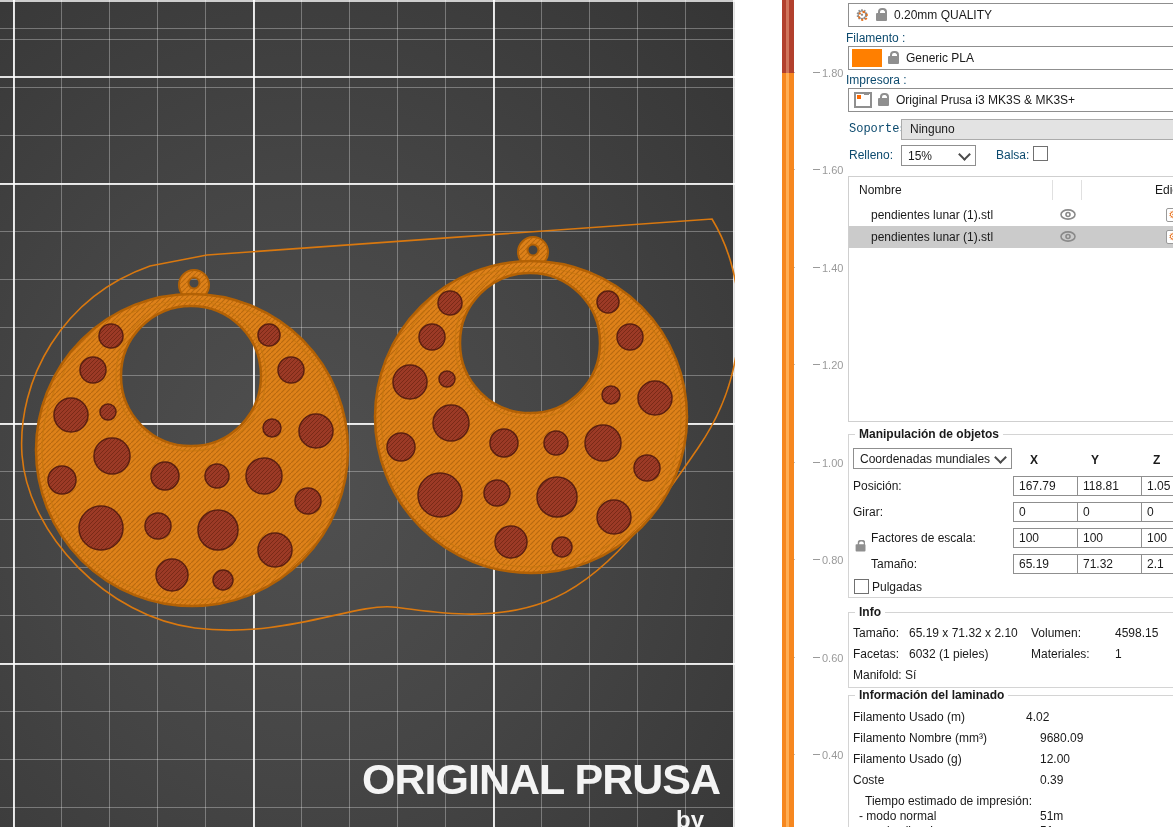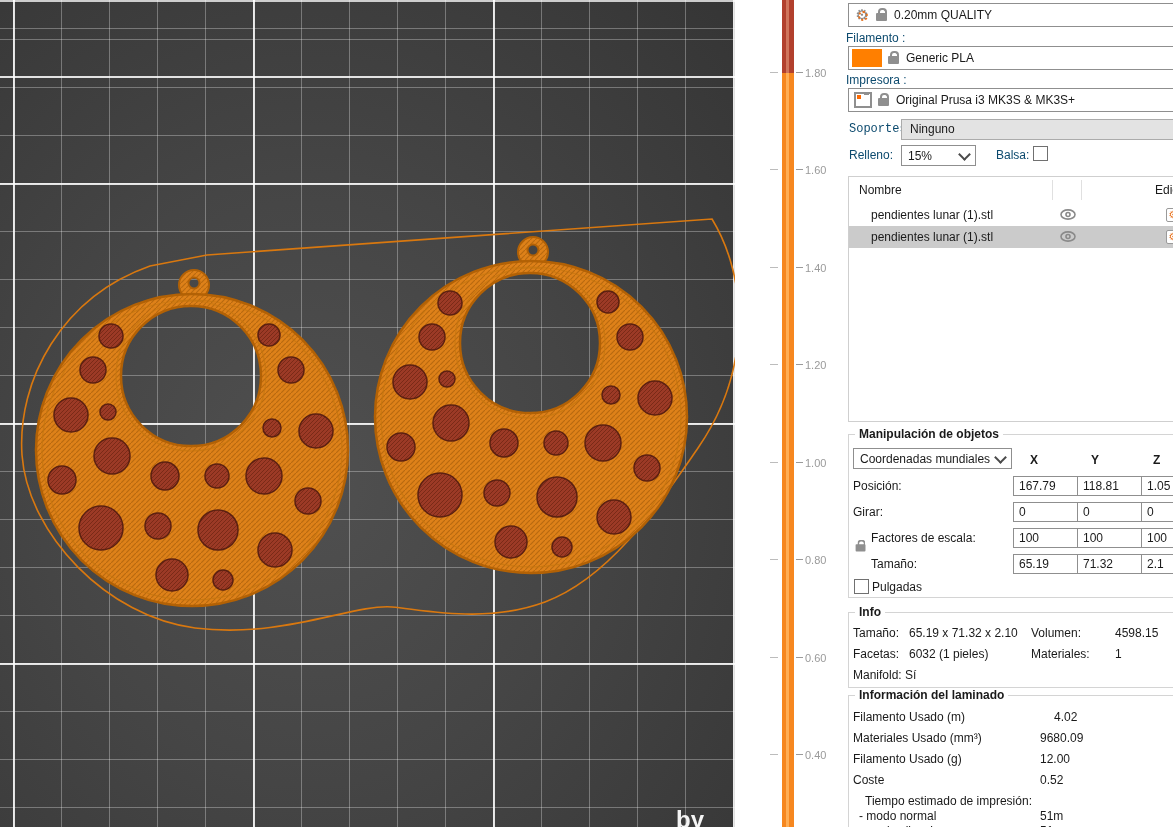--- a/index.html
+++ b/index.html
@@ -29,21 +29,21 @@
     text-align:right;
     color:#f4f4f4;font-weight:bold;font-size:43px;letter-spacing:-1px;
     line-height:44px;white-space:nowrap;
   }
   .watermark-sub{
     position:absolute;left:676px;top:806px;
     color:#f4f4f4;font-weight:bold;font-size:24px;
   }
   
   .ruler{position:absolute;left:768px;top:0;width:77px;height:827px;}
-  .tick{position:absolute;left:0;height:12px;width:77px;}
+  .tick{position:absolute;left:17px;height:12px;width:77px;}
   .tick .dash-l{position:absolute;left:2px;top:5px;width:8px;height:1px;background:#bcbcbc;}
   .tick .dash-r{position:absolute;left:28px;top:5px;width:7px;height:1px;background:#9a9a9a;}
   .tick .lbl{position:absolute;left:37px;top:0;font-size:11px;color:#9a9a9a;line-height:12px;}
   .layer-bar{
     position:absolute;left:782px;top:0;width:12px;height:827px;
     background:linear-gradient(to bottom,#b2402d 0 73px,#f6871f 73px);
   }
   .layer-bar .stripe{
     position:absolute;left:4px;top:0;width:3px;height:827px;
     background:linear-gradient(to bottom,#d0755c 0 73px,#ffae55 73px);
@@ -186,20 +186,21 @@
              C17 380, 62 297, 150 266 Z" fill="none" stroke="#d9780f" stroke-width="1.6"></path>
 
     <g>
       <use href="#earring" transform="translate(-339,33)"></use>
     </g>
     <g>
       <use href="#earring"></use>
     </g>
   </svg>
 
+  <div class="watermark">ORIGINAL PRUSA</div>
   <div class="watermark-sub">by</div>
 </div>
 
 <div class="ruler">
   <div class="tick" style="top:67px">
       <span class="dash-l"></span>
       <span class="dash-r"></span>
       <span class="lbl">1.80</span>
     </div>
   <div class="tick" style="top:164px">
@@ -348,27 +349,27 @@
     <span class="inforow-label" style="left:4px;top:34px;">Facetas:</span>
     <span class="inforow-val" style="left:60px;top:34px;">6032 (1 pieles)</span>
     <span class="inforow-label" style="left:182px;top:34px;">Materiales:</span>
     <span class="inforow-val" style="left:266px;top:34px;">1</span>
     <span class="inforow-label" style="left:4px;top:55px;">Manifold: Sí</span>
   </div>
 
   <div class="groupbox" style="left:2px;top:695px;width:329px;height:140px;">
     <span class="gtitle">Información del laminado</span>
     <span class="inforow-label" style="left:4px;top:14px;">Filamento Usado (m)</span>
-    <span class="inforow-val" style="left:205px;top:14px;">4.02</span>
-    <span class="inforow-label" style="left:4px;top:35px;">Materiales Usado (mm³)</span>
+    <span class="inforow-val" style="left:177px;top:14px;">4.02</span>
+    <span class="inforow-label" style="left:4px;top:35px;">Filamento Nombre (mm³)</span>
     <span class="inforow-val" style="left:191px;top:35px;">9680.09</span>
     <span class="inforow-label" style="left:4px;top:56px;">Filamento Usado (g)</span>
     <span class="inforow-val" style="left:191px;top:56px;">12.00</span>
     <span class="inforow-label" style="left:4px;top:77px;">Coste</span>
-    <span class="inforow-val" style="left:191px;top:77px;">0.52</span>
+    <span class="inforow-val" style="left:191px;top:77px;">0.39</span>
     <span class="inforow-label" style="left:16px;top:98px;">Tiempo estimado de impresión:</span>
     <span class="inforow-label" style="left:10px;top:113px;">- modo normal</span>
     <span class="inforow-val" style="left:191px;top:113px;">51m</span>
     <span class="inforow-label" style="left:10px;top:128px;">- modo silencioso</span>
     <span class="inforow-val" style="left:191px;top:128px;">51m</span>
   </div>
 
 </div>
 
 </body></html>

